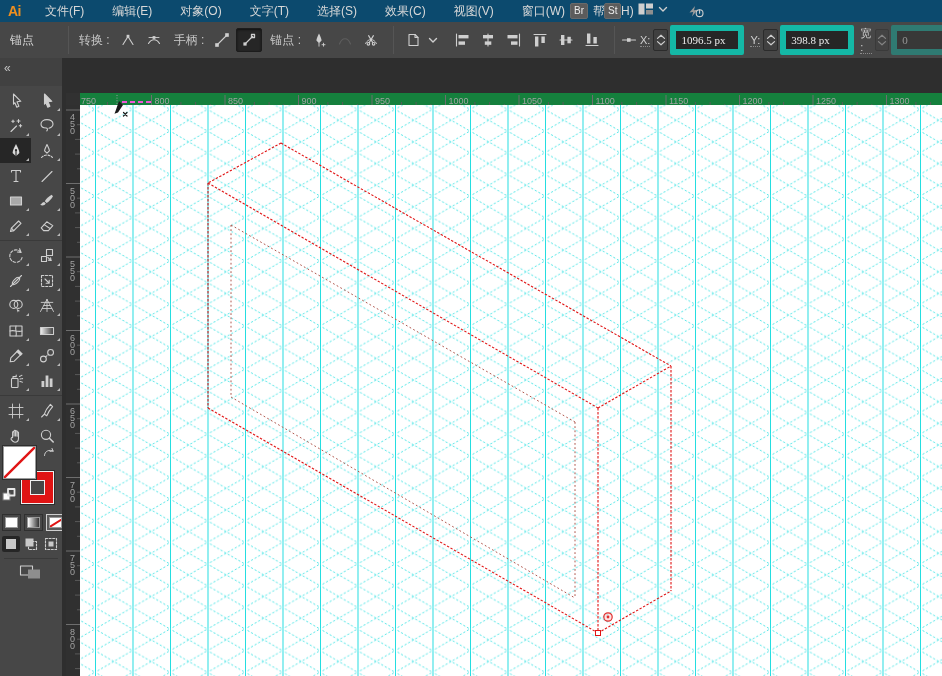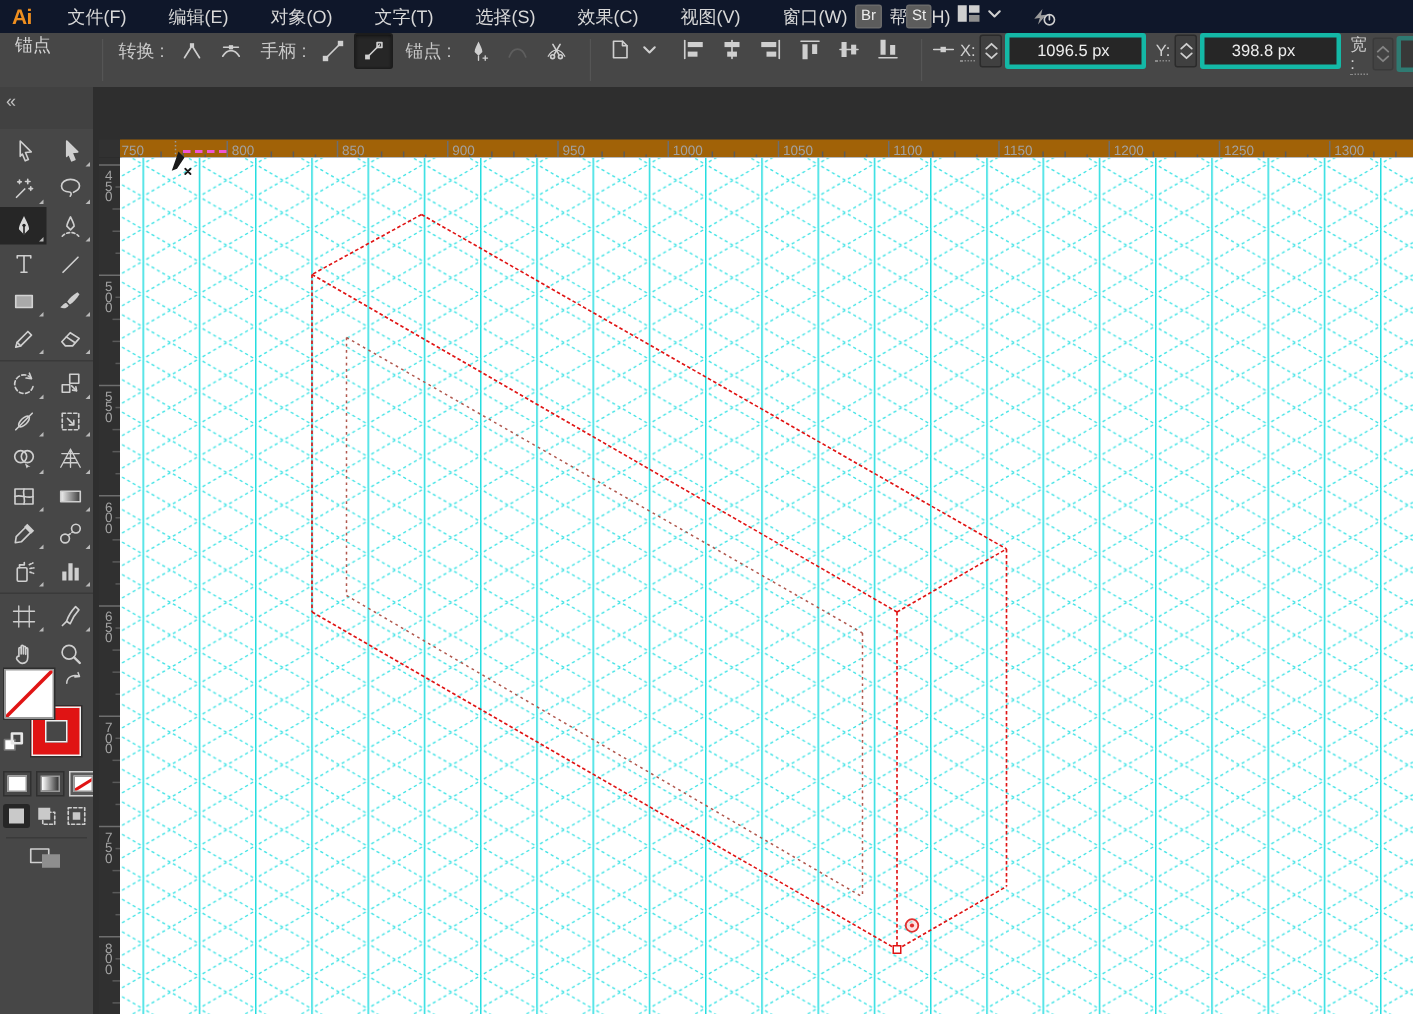--- a/index.html
+++ b/index.html
@@ -1,45 +1,45 @@
 <!DOCTYPE html>
 <html><head>
 <meta charset="utf-8">
 <style>
   html,body{margin:0;padding:0;}
   body{width:942px;height:676px;position:relative;overflow:hidden;background:#474747;
        font-family:"Liberation Sans","DejaVu Sans",sans-serif;-webkit-font-smoothing:antialiased;}
   
-  #menubar{position:absolute;left:0;top:0;right:0;height:22px;background:#0f172a;
+  #menubar{position:absolute;left:0;top:0;right:0;height:22px;background:#0c4a6e;
            border-bottom:1px solid #2b2b2b;display:flex;align-items:center;}
   #ai-logo{color:#ef8f1f;font-weight:bold;font-size:14px;margin:0 10px 0 8px;letter-spacing:-.5px;}
   .menu-item{font-size:12px;color:#d8d8d8;padding:1px 14px;cursor:default;white-space:nowrap;}
   #menu-right{position:absolute;left:570px;top:0;height:22px;display:flex;align-items:center;gap:16px;}
   .mini-btn{background:#5c5c5c;border:1px solid #6a6a6a;border-radius:2px;color:#ececec;
             font-size:10px;line-height:13px;padding:0 3px;height:14px;}
   .mr-icon{display:inline-flex;align-items:center;}
   
   #controlbar{position:absolute;left:0;top:22px;right:0;height:36px;background:#474747;
-              border-bottom:1px solid #232323;display:flex;align-items:flex-start;}
+              border-bottom:1px solid #232323;display:flex;align-items:center;}
   #cb-grip{width:7px;align-self:stretch;margin-right:4px;
      background:repeating-linear-gradient(to bottom,#5a5a5a 0 1px,transparent 1px 3px);
      background-size:3px 100%;background-repeat:no-repeat;background-position:2px 0;}
   #cb-context{font-size:12px;color:#d4d4d4;margin:0 18px 0 6px;min-width:34px;}
   .cb-div{width:1px;align-self:stretch;margin:4px 6px;background:#383838;border-right:1px solid #555;}
   .cb-group{display:flex;align-items:center;gap:2px;margin:0 4px;}
   .cb-label{font-size:12px;color:#c9c9c9;margin-right:4px;white-space:nowrap;}
   .cb-btn{width:24px;height:22px;display:flex;align-items:center;justify-content:center;border-radius:2px;}
   .cb-btn.sel{background:#262626;border:1px solid #1c1c1c;box-shadow:inset 0 1px 2px #111;}
   .cb-btn.dim{opacity:.45;}
   .field{display:flex;align-items:center;margin:0 3px;}
   .field-label{font-size:11px;color:#cfcfcf;border-bottom:1px dotted #8a8a8a;margin-right:3px;}
   .stepper{width:13px;height:20px;background:#404040;border:1px solid #2b2b2b;border-radius:2px;
            display:flex;align-items:center;justify-content:center;margin-right:2px;}
-  .valuebox{height:18px;background:#262626;border:3px solid #14b8a6;border-radius:2px;color:#ededed;
-            font-size:11px;line-height:18px;padding:0 18px;min-width:52px;}
+  .valuebox{height:18px;background:#262626;border:6px solid #14b8a6;border-radius:2px;color:#ededed;
+            font-size:11px;line-height:18px;padding:0 5px;min-width:52px;font-family:Liberation Serif, serif;}
   .dimmed{opacity:.45;}
   
   #tabbar{position:absolute;left:0;top:58px;right:0;height:28px;background:#2e2e2e;}
   #tab-left{position:absolute;left:0;top:0;width:62px;height:28px;background:#414141;}
   #collapse{color:#c3c3c3;font-size:12px;padding:1px 4px;display:inline-block;}
   #doc-tab{position:absolute;left:66px;top:3px;bottom:0;background:#4c4c4c;display:flex;
            align-items:center;padding:0 10px;gap:12px;border:1px solid #3a3a3a;border-bottom:none;}
   #tab-title{font-size:12px;color:#dadada;white-space:nowrap;}
   #tab-close{color:#bdbdbd;font-size:12px;line-height:12px;}
   
@@ -71,21 +71,21 @@
                   background:#e01414;transform:rotate(-32deg);}
   #draw-modes{position:absolute;left:2px;top:94px;display:flex;gap:2px;}
   .dm-btn{width:18px;height:16px;display:flex;align-items:center;justify-content:center;border-radius:2px;}
   .dm-btn.sel{background:#262626;}
   #sm-div{position:absolute;left:4px;top:116px;width:54px;height:1px;background:#3a3a3a;}
   #screen-mode{position:absolute;left:19px;top:476px;}
   
   #canvasarea{position:absolute;left:62px;top:86px;right:0;bottom:0;background:#2e2e2e;}
   #ruler-corner{position:absolute;left:4px;top:7px;width:14px;height:12px;background:#313131;
                 border-right:1px solid #222;border-bottom:1px solid #222;}
-  #topruler{position:absolute;left:18px;top:7px;right:0;height:12px;background:#a16207;
+  #topruler{position:absolute;left:18px;top:7px;right:0;height:12px;background:#15803d;
             border-bottom:3px solid #3b82f6;overflow:hidden;}
   #leftruler{position:absolute;left:4px;top:19px;width:14px;bottom:0;background:#303030;
              border-right:1px solid #222;overflow:hidden;}
   .lr-num{position:absolute;left:4px;font-size:9px;line-height:7px;color:#a2a2a2;white-space:pre;}
   #canvas{position:absolute;left:18px;top:19px;right:0;bottom:0;background:#ffffff;overflow:hidden;}
   #pen-cursor{position:absolute;left:51px;top:14px;pointer-events:none;}
 </style>
 </head>
 <body>
 

